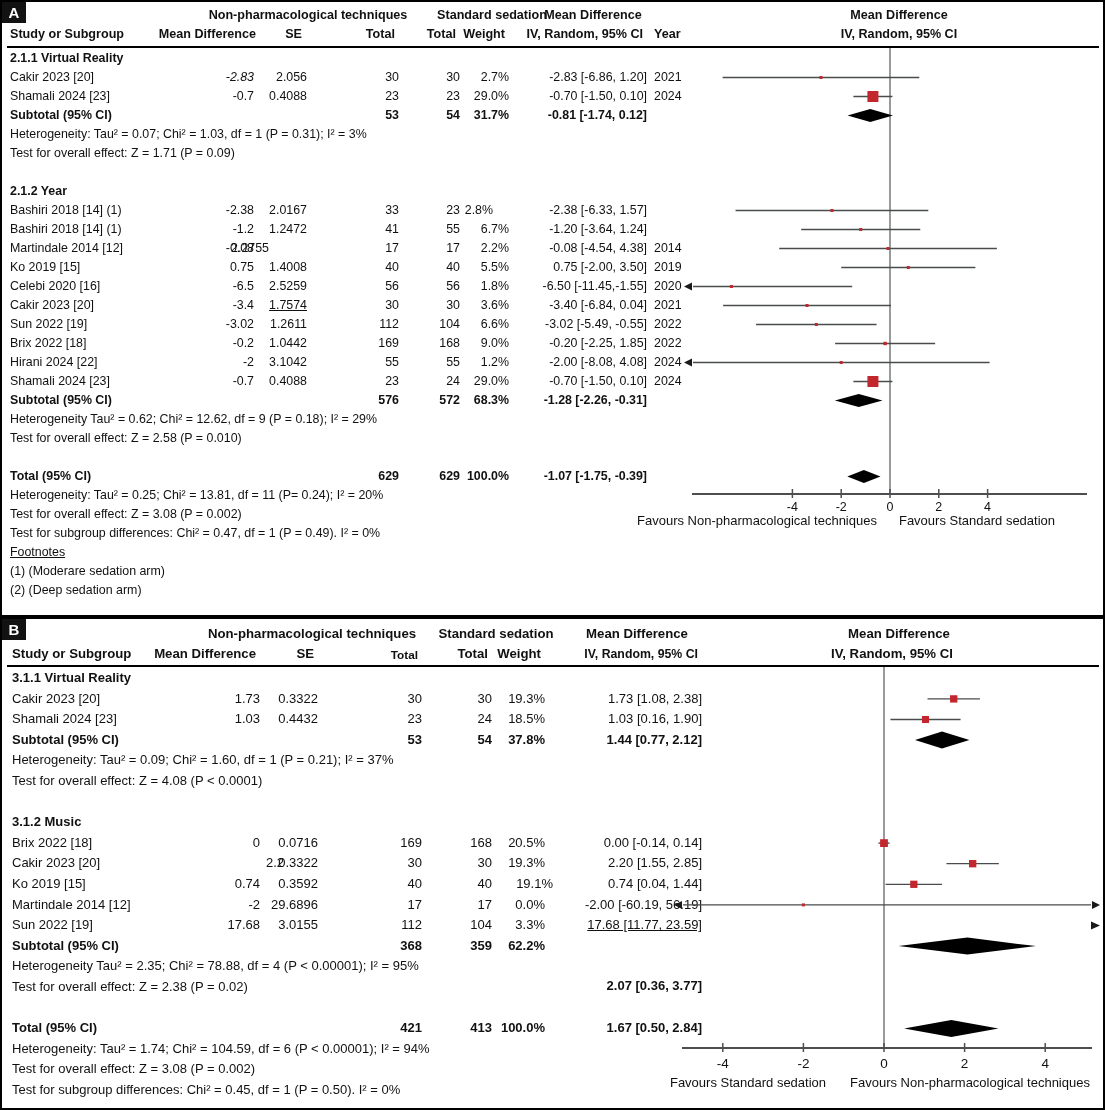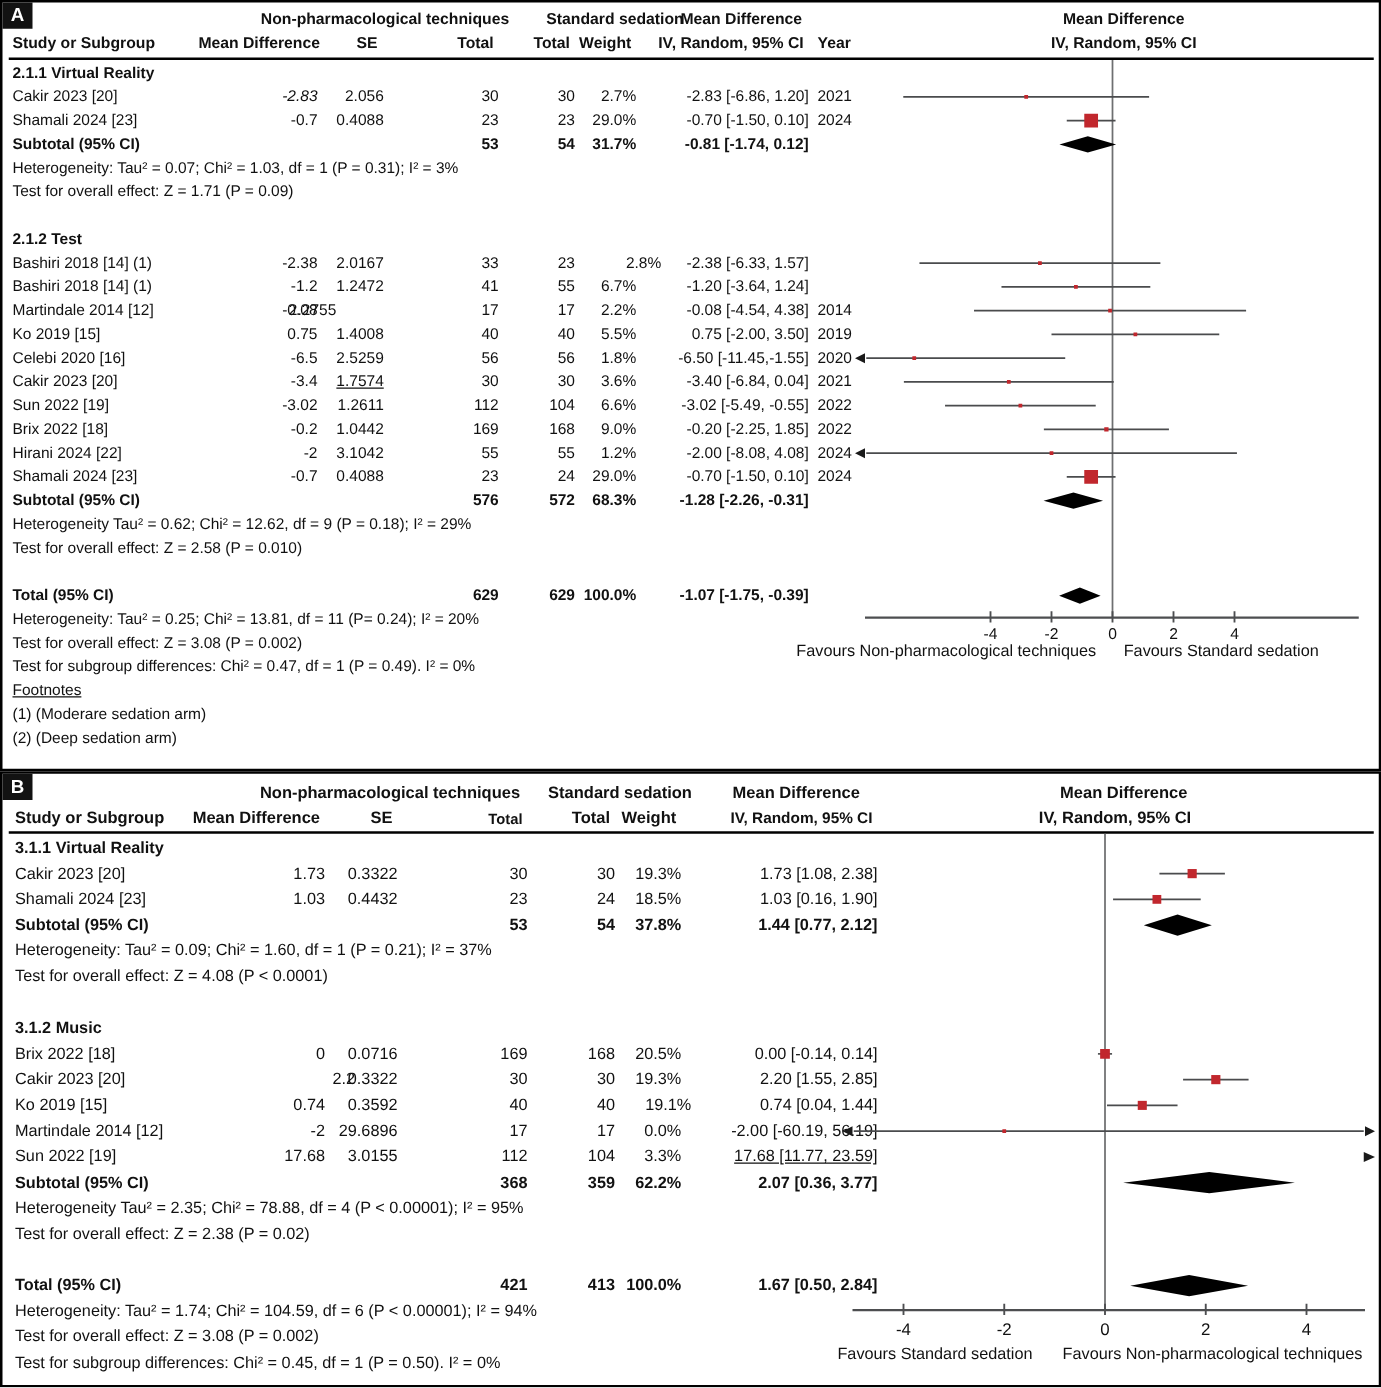--- a/index.html
+++ b/index.html
@@ -80,29 +80,29 @@
           <span class="cell" style="right: 598px;">31.7%</span>
           <span class="cell" style="right: 460px;">-0.81 [-1.74, 0.12]</span>
         </div>
         <div class="trow" style="top: 123px; height: 19px; line-height: 19px;">
           <span class="cell" style="left: 8px;">Heterogeneity: Tau² = 0.07; Chi² = 1.03, df = 1 (P = 0.31); I² = 3%</span>
         </div>
         <div class="trow" style="top: 142px; height: 19px; line-height: 19px;">
           <span class="cell" style="left: 8px;">Test for overall effect: Z = 1.71 (P = 0.09)</span>
         </div>
         <div class="trow b" style="top: 180px; height: 19px; line-height: 19px;">
-          <span class="cell" style="left: 8px;">2.1.2 Test</span>
+          <span class="cell" style="left: 8px;">2.1.2 Year</span>
         </div>
         <div class="trow" style="top: 199px; height: 19px; line-height: 19px;">
           <span class="cell" style="left: 8px;">Bashiri 2018 [14] (1)</span>
           <span class="cell" style="right: 853px;">-2.38</span>
           <span class="cell" style="right: 800px;">2.0167</span>
           <span class="cell" style="right: 708px;">33</span>
           <span class="cell" style="right: 647px;">23</span>
-          <span class="cell" style="right: 578px;">2.8%</span>
+          <span class="cell" style="right: 614px;">2.8%</span>
           <span class="cell" style="right: 460px;">-2.38 [-6.33, 1.57]</span>
         </div>
         <div class="trow" style="top: 218px; height: 19px; line-height: 19px;">
           <span class="cell" style="left: 8px;">Bashiri 2018 [14] (1)</span>
           <span class="cell" style="right: 853px;">-1.2</span>
           <span class="cell" style="right: 800px;">1.2472</span>
           <span class="cell" style="right: 708px;">41</span>
           <span class="cell" style="right: 647px;">55</span>
           <span class="cell" style="right: 598px;">6.7%</span>
           <span class="cell" style="right: 460px;">-1.20 [-3.64, 1.24]</span>
@@ -373,21 +373,21 @@
           <span class="cell" style="right: 685px;">112</span>
           <span class="cell" style="right: 615px;">104</span>
           <span class="cell" style="right: 562px;">3.3%</span>
           <span class="cell" style="right: 405px; text-decoration: underline;">17.68 [11.77, 23.59]</span>
         </div>
         <div class="trow b" style="top: 316.8px; height: 20.6px; line-height: 20.6px;">
           <span class="cell" style="left: 10px;">Subtotal (95% CI)</span>
           <span class="cell" style="right: 685px;">368</span>
           <span class="cell" style="right: 615px;">359</span>
           <span class="cell" style="right: 562px;">62.2%</span>
-          <span class="cell" style="right: 405px;">2.07 [0.36, 3.77]</span>
+          <span class="cell" style="right: 405px; margin-top: 40px;">2.07 [0.36, 3.77]</span>
         </div>
         <div class="trow" style="top: 337.4px; height: 20.6px; line-height: 20.6px;">
           <span class="cell" style="left: 10px;">Heterogeneity Tau² = 2.35; Chi² = 78.88, df = 4 (P &lt; 0.00001); I² = 95%</span>
         </div>
         <div class="trow" style="top: 358px; height: 20.6px; line-height: 20.6px;">
           <span class="cell" style="left: 10px;">Test for overall effect: Z = 2.38 (P = 0.02)</span>
         </div>
         <div class="trow b" style="top: 399.2px; height: 20.6px; line-height: 20.6px;">
           <span class="cell" style="left: 10px;">Total (95% CI)</span>
           <span class="cell" style="right: 685px;">421</span>

